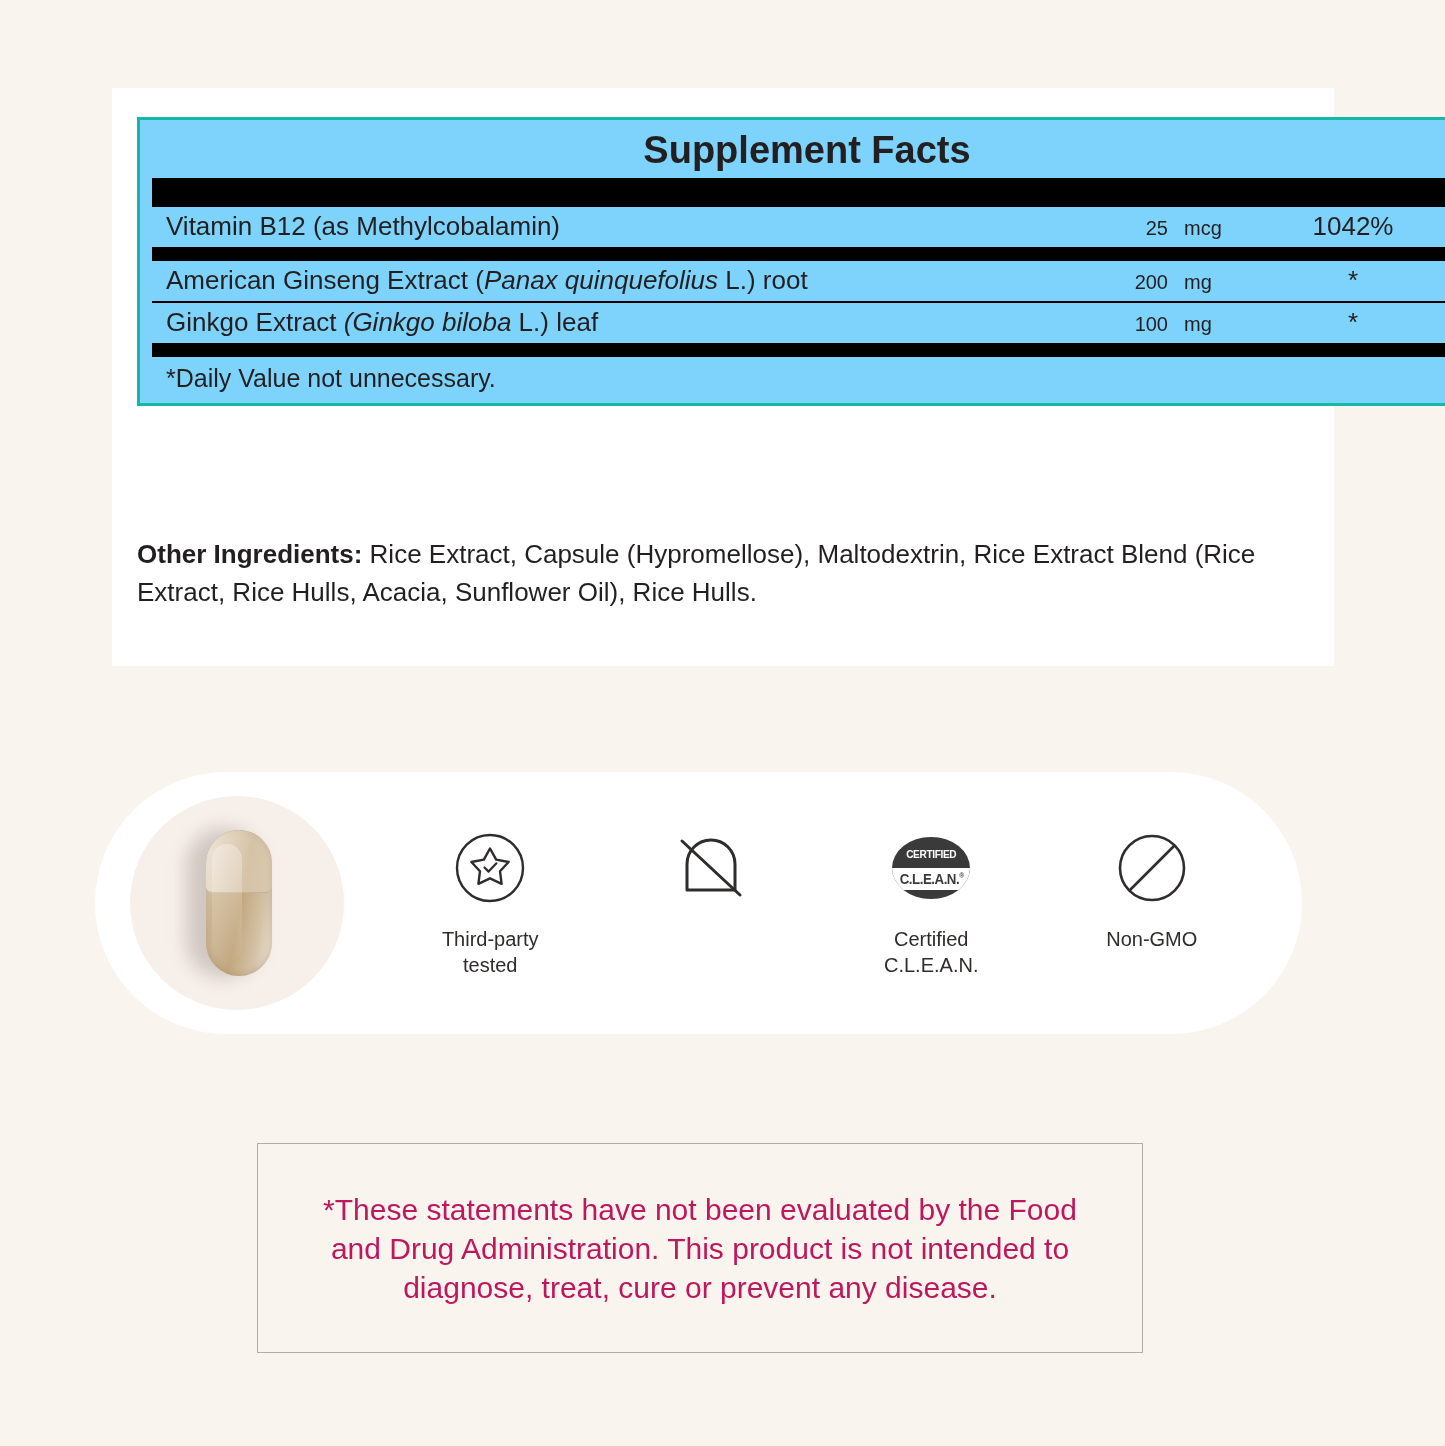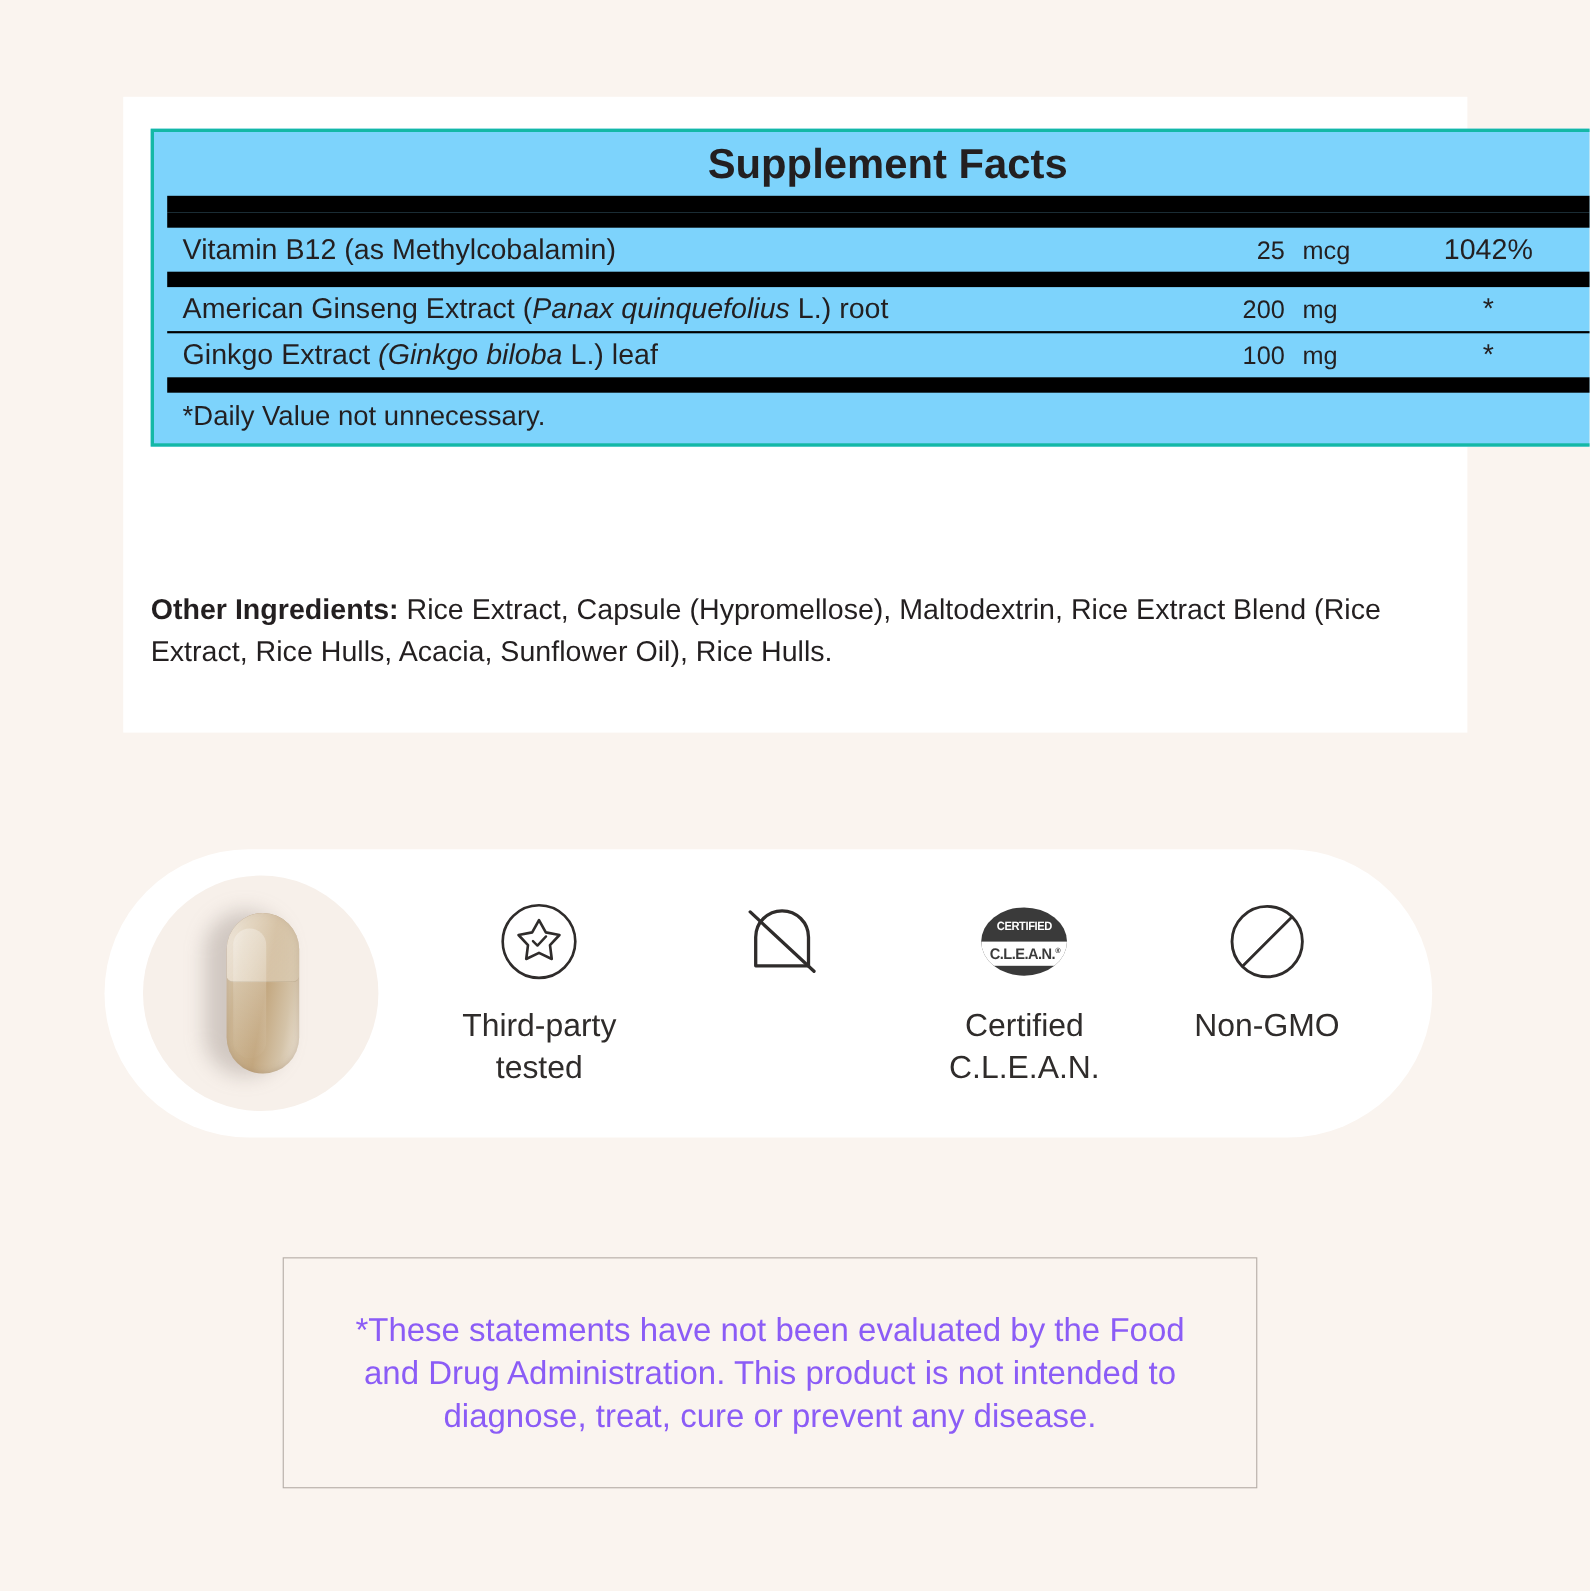--- a/index.html
+++ b/index.html
@@ -85,21 +85,21 @@
   .col-name {
     flex: 1 1 auto;
     font-size: 26px;
     padding-left: 14px;
     line-height: 1.2;
     white-space: nowrap;
   }
   .col-amt {
     flex: none;
     width: 190px;
-    font-size: 23px;
+    font-size: 20px;
     text-align: right;
     padding-right: 0px;
   }
   .col-amt .num { display: inline-block; }
   .col-amt .unit {
     display: inline-block;
     width: 74px;
     text-align: left;
     padding-left: 16px;
   }
@@ -219,21 +219,21 @@
     align-items: center;
   }
   .badge-icon {
     height: 80px;
     display: flex;
     align-items: center;
     justify-content: center;
   }
   .badge-label {
     margin-top: 18px;
-    font-size: 29px;
+    font-size: 20px;
     line-height: 1.32;
     text-align: center;
     color: #2f2c2b;
     white-space: pre-line;
   }
 
   
   .clean-oval {
     width: 78px;
     height: 62px;
@@ -286,21 +286,21 @@
     border: 1px solid #b4aca6;
     box-sizing: border-box;
     display: flex;
     align-items: center;
     justify-content: center;
   }
   .disclaimer-text {
     font-size: 30px;
     line-height: 1.3;
     text-align: center;
-    color: #8b5cf6;
+    color: #be185d;
     padding: 0 36px;
   }
 </style>
 </head>
 <body>
 
 <div class="facts-card">
 
   <div class="facts-table">
 

